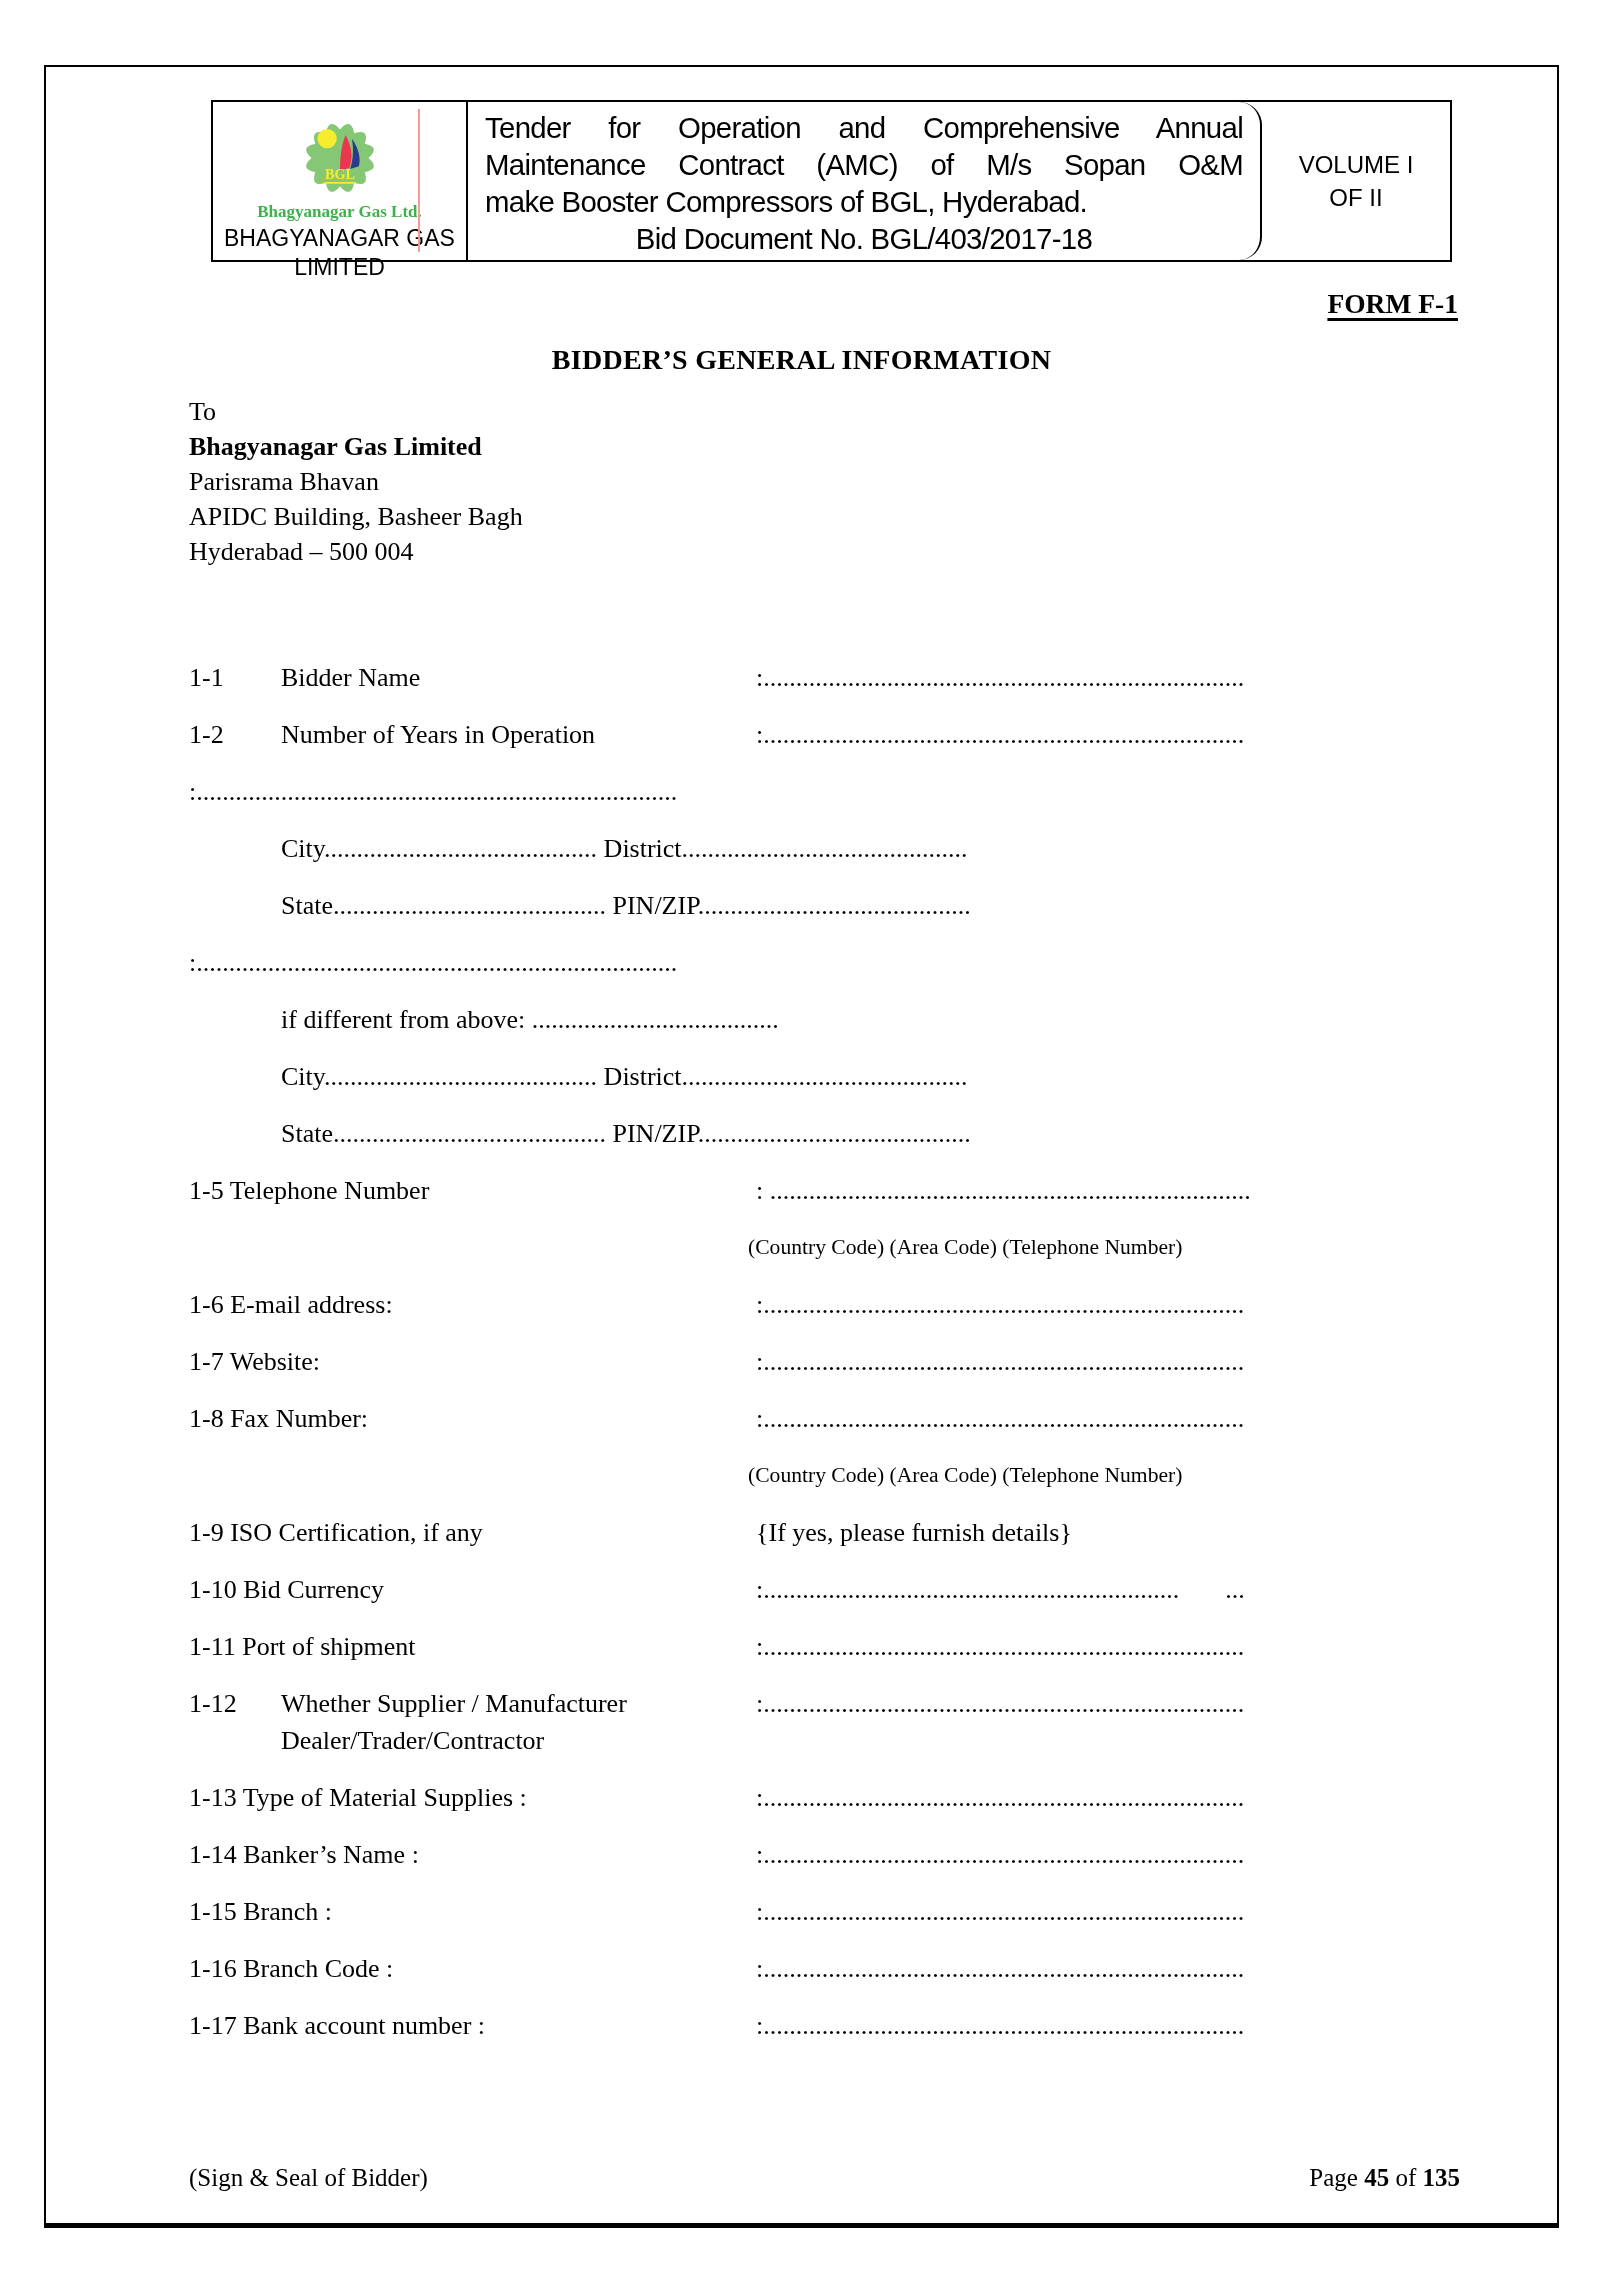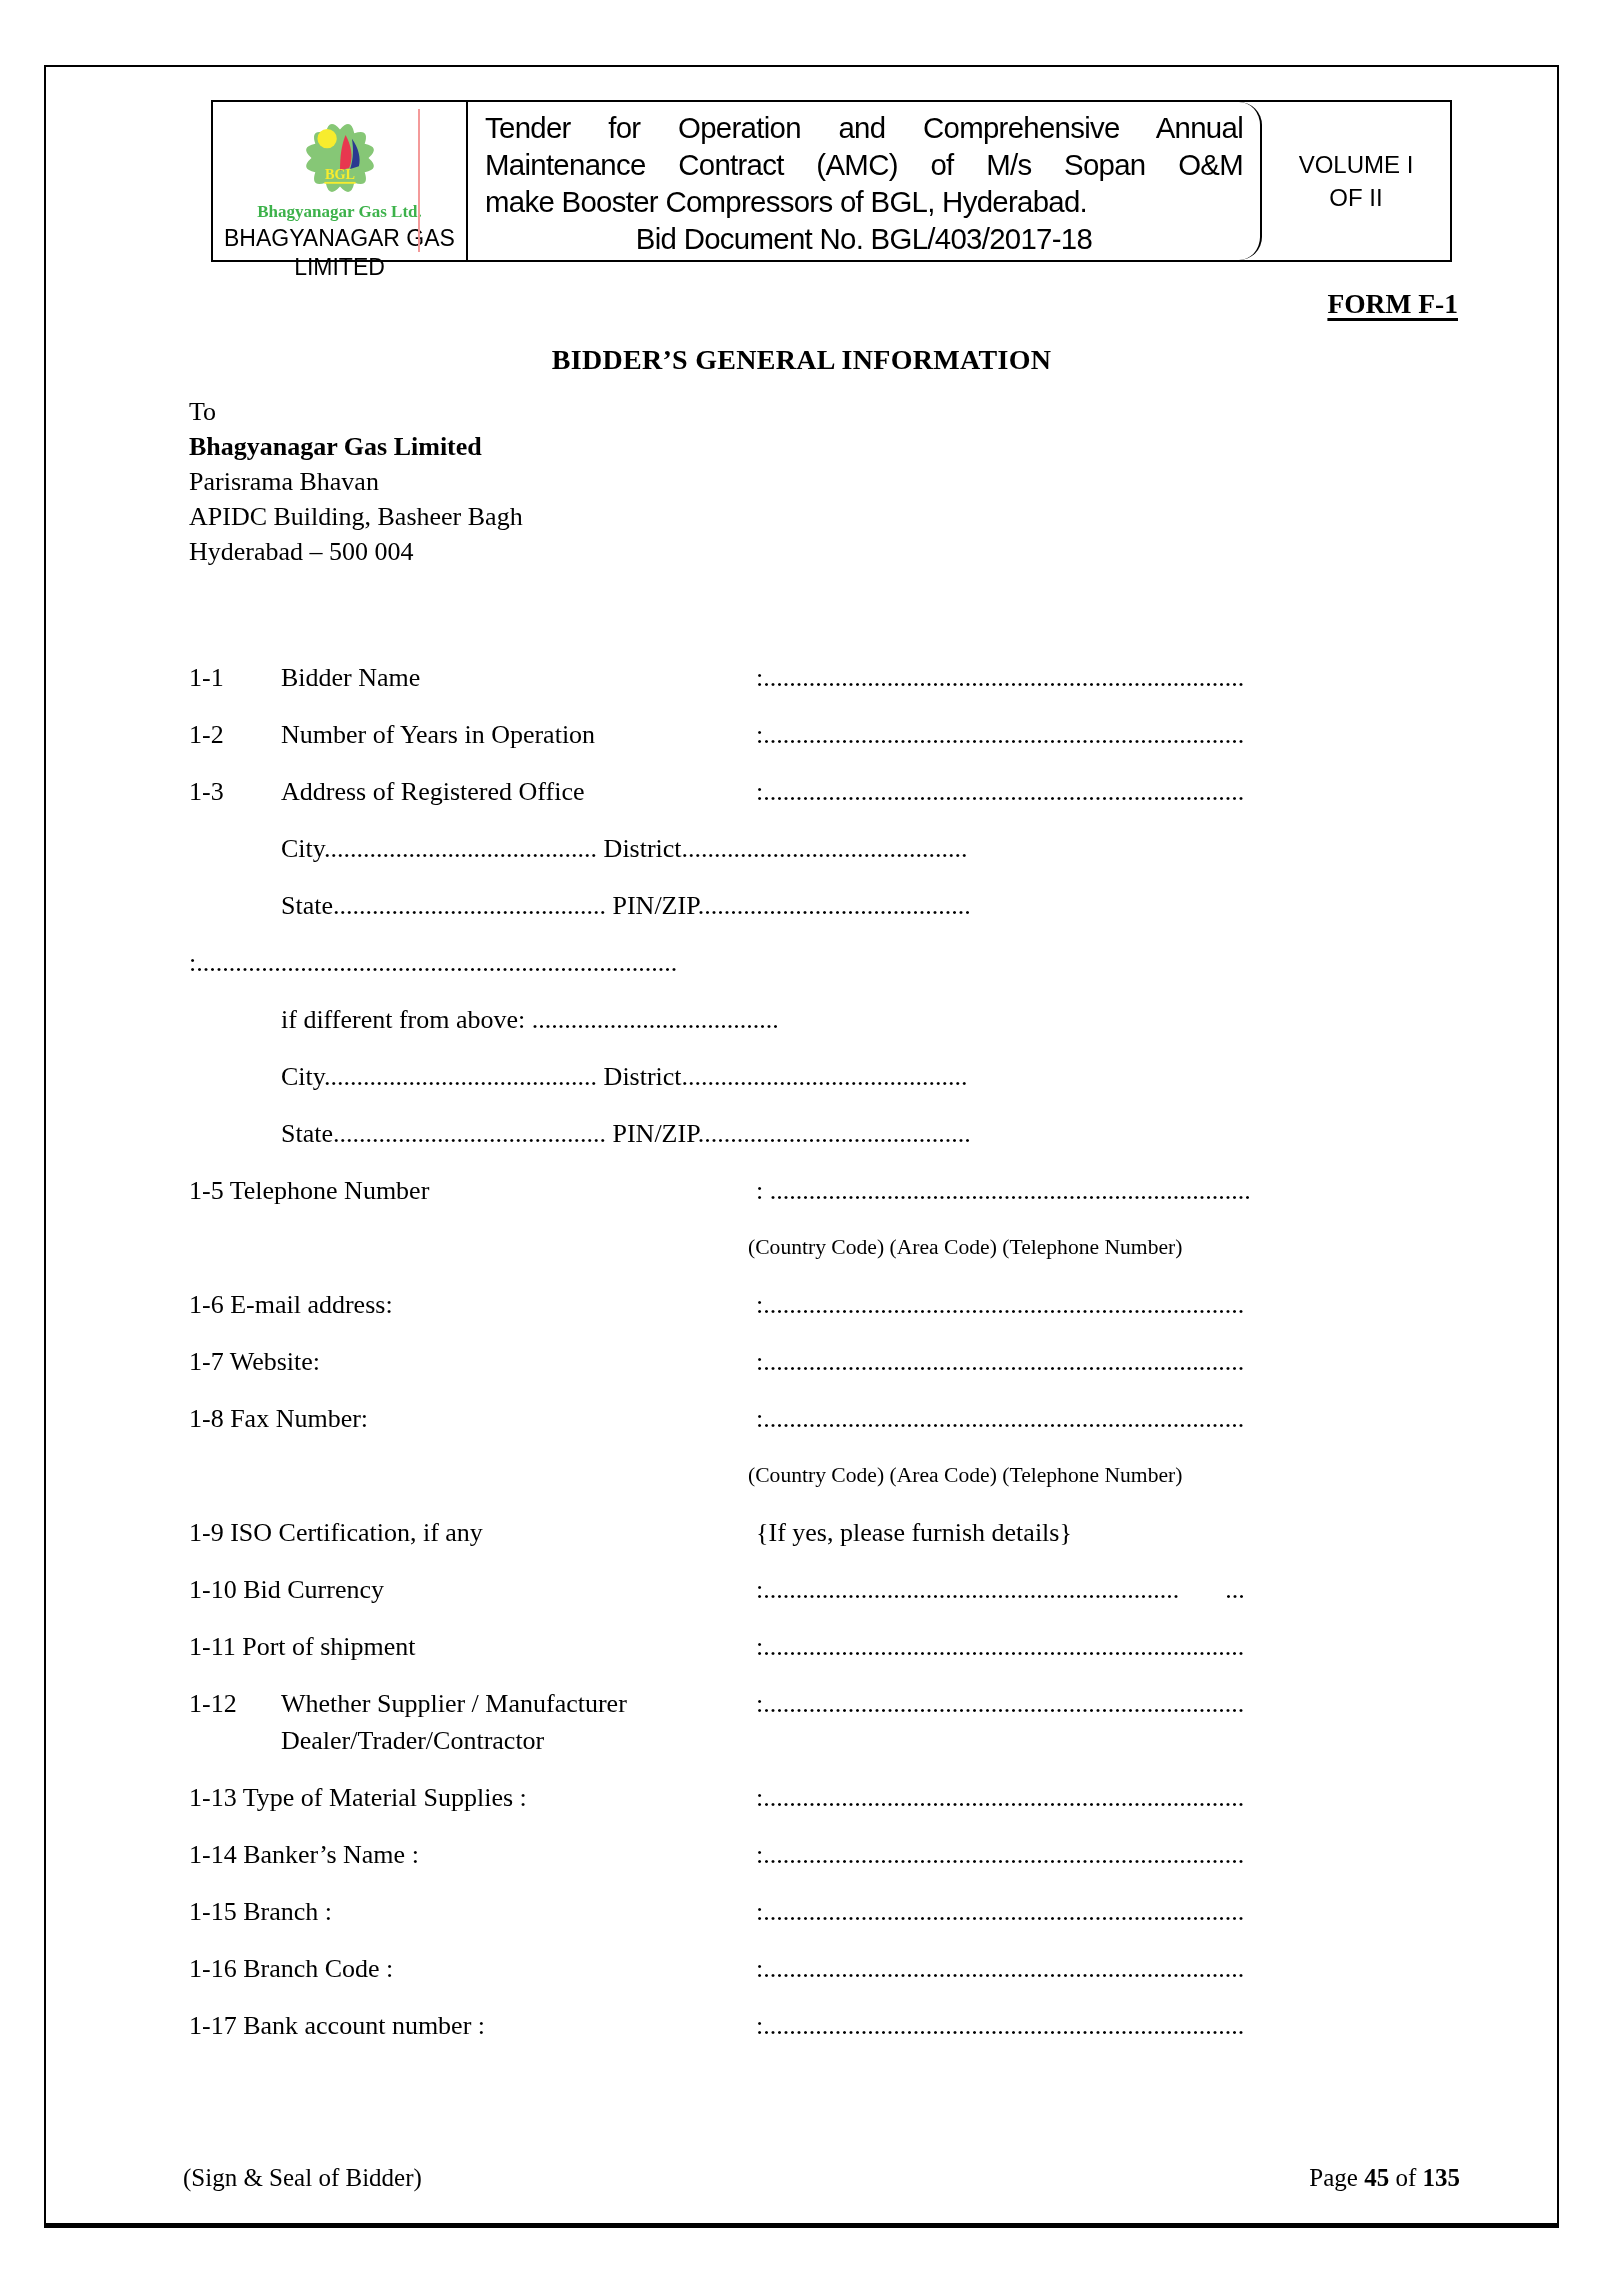--- a/index.html
+++ b/index.html
@@ -64,21 +64,21 @@
   .row-f{display:flex;align-items:flex-start;gap:8px;}
   .c-left{width:559px;flex:none;display:flex;align-items:flex-start;}
   .c-num{width:92px;flex:none;}
   .c-label{flex:1;}
   .c-value{flex:1;white-space:nowrap;overflow:hidden;}
   .suffix{margin-left:46px;}
   .row-s{padding-left:92px;}
   .row-n{padding-left:559px;font-size:21.6px;}
   
   .footer{
-    position:absolute;left:137px;right:97px;top:2097px;
+    position:absolute;left:143px;right:97px;top:2097px;
     display:flex;justify-content:space-between;font-size:25px;
   }
   .pg-bold{font-weight:bold;}
 </style>
 </head>
 <body>
 
 <div class="page-border">
 
   <div class="header-table">
@@ -144,24 +144,20 @@
         <span class="c-value">:..........................................................................</span>
       </div>
       <div class="row row-f">
         <span class="c-left">
           <span class="c-num">1-2</span>
           <span class="c-label">Number of Years in Operation</span>
         </span>
         <span class="c-value">:..........................................................................</span>
       </div>
       <div class="row row-f">
-        <span class="c-left">
-          <span class="c-num">1-3</span>
-          <span class="c-label">Address of Registered Office</span>
-        </span>
         <span class="c-value">:..........................................................................</span>
       </div>
       <div class="row row-s">City.......................................... District............................................</div>
       <div class="row row-s">State.......................................... PIN/ZIP..........................................</div>
       <div class="row row-f">
         <span class="c-value">:..........................................................................</span>
       </div>
       <div class="row row-s">if different from above: ......................................</div>
       <div class="row row-s">City.......................................... District............................................</div>
       <div class="row row-s">State.......................................... PIN/ZIP..........................................</div>

